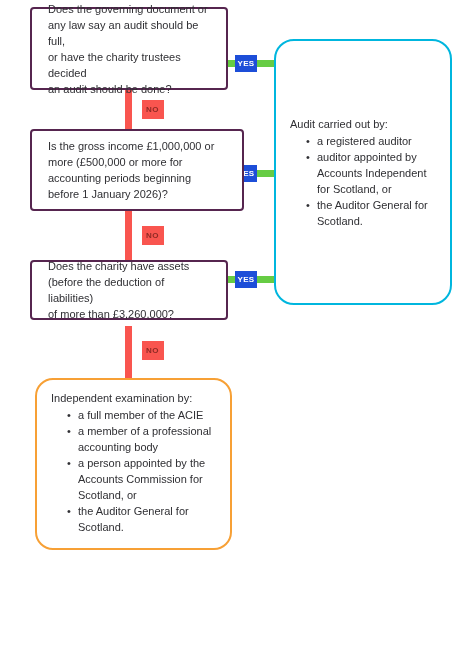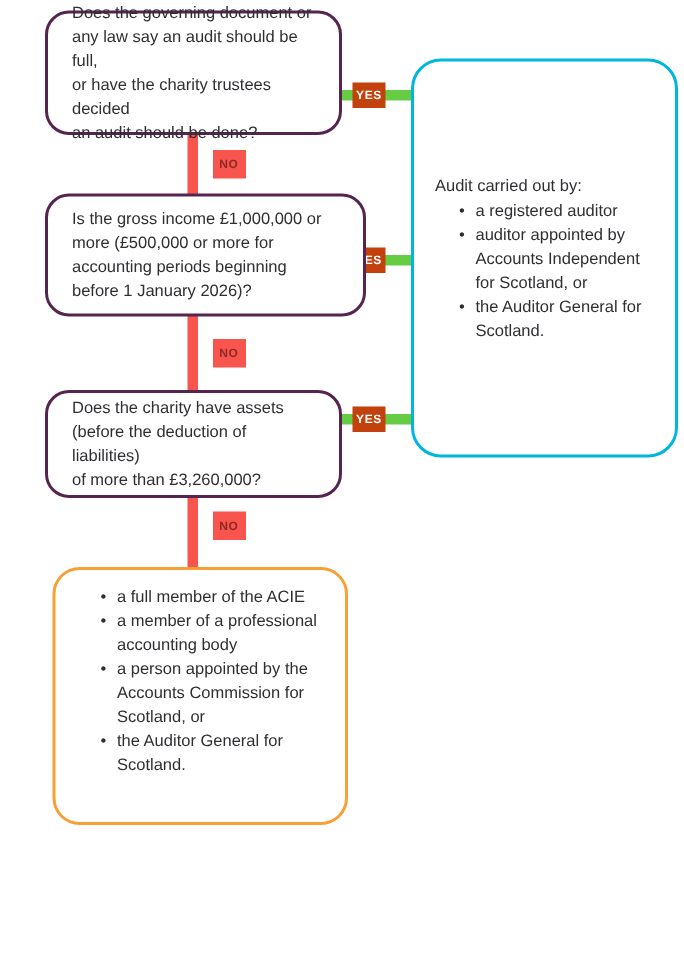--- a/index.html
+++ b/index.html
@@ -47,30 +47,30 @@
   .badge-no {
     width: 22px;
     height: 19px;
     background: #f9554f;
     color: #8e2a24;
     margin-left: 22px;
   }
   .badge-yes {
     width: 22px;
     height: 17px;
-    background: #c2410c;
+    background: #1d4ed8;
     color: #ffffff;
   }
 
   
   .node {
     position: absolute;
     box-sizing: border-box;
     background: #ffffff;
-    border-radius: 16px;
+    border-radius: 4px;
     display: flex;
     flex-direction: column;
     justify-content: center;
   }
   .node-decision {
     border: 2.2px solid #56254f;
     padding: 10px 16px;
   }
   .node-audit {
     border: 2.2px solid #00b6de;
@@ -116,21 +116,21 @@
     left: 0;
     top: 0;
     font-size: 11px;
     line-height: 16px;
     color: #2f2f33;
   }
 
   
   #node-q1   { left: 30px;  top: 7px;   width: 198px; height: 83px; }
   #node-q2   { left: 30px;  top: 129px; width: 214px; height: 82px; }
-  #node-q3   { left: 30px;  top: 260px; width: 198px; height: 72px; }
+  #node-q3   { left: 30px;  top: 260px; width: 198px; height: 60px; }
   #node-audit{ left: 274px; top: 39px;  width: 178px; height: 266px; }
   #node-exam { left: 35px;  top: 378px; width: 197px; height: 172px; }
 </style>
 </head>
 <body>
 
 <div id="flowchart">
 
   <div class="line-v" style="left:125px; top:88px; height:43px;"></div>
   <div class="badge badge-no" style="left:119.5px; top:100px;">NO</div>
@@ -173,20 +173,21 @@
   <div class="node node-audit" id="node-audit">
     <p class="node-heading">Audit carried out by:</p>
     <ul class="node-list">
       <li>a registered auditor</li>
       <li>auditor appointed by Accounts Independent for Scotland, or</li>
       <li>the Auditor General for Scotland.</li>
     </ul>
   </div>
 
   <div class="node node-exam" id="node-exam">
+    <p class="node-heading">Independent examination by:</p>
     <ul class="node-list">
       <li>a full member of the ACIE</li>
       <li>a member of a professional accounting body</li>
       <li>a person appointed by the Accounts Commission for Scotland, or</li>
       <li>the Auditor General for Scotland.</li>
     </ul>
   </div>
 
 </div>
 

